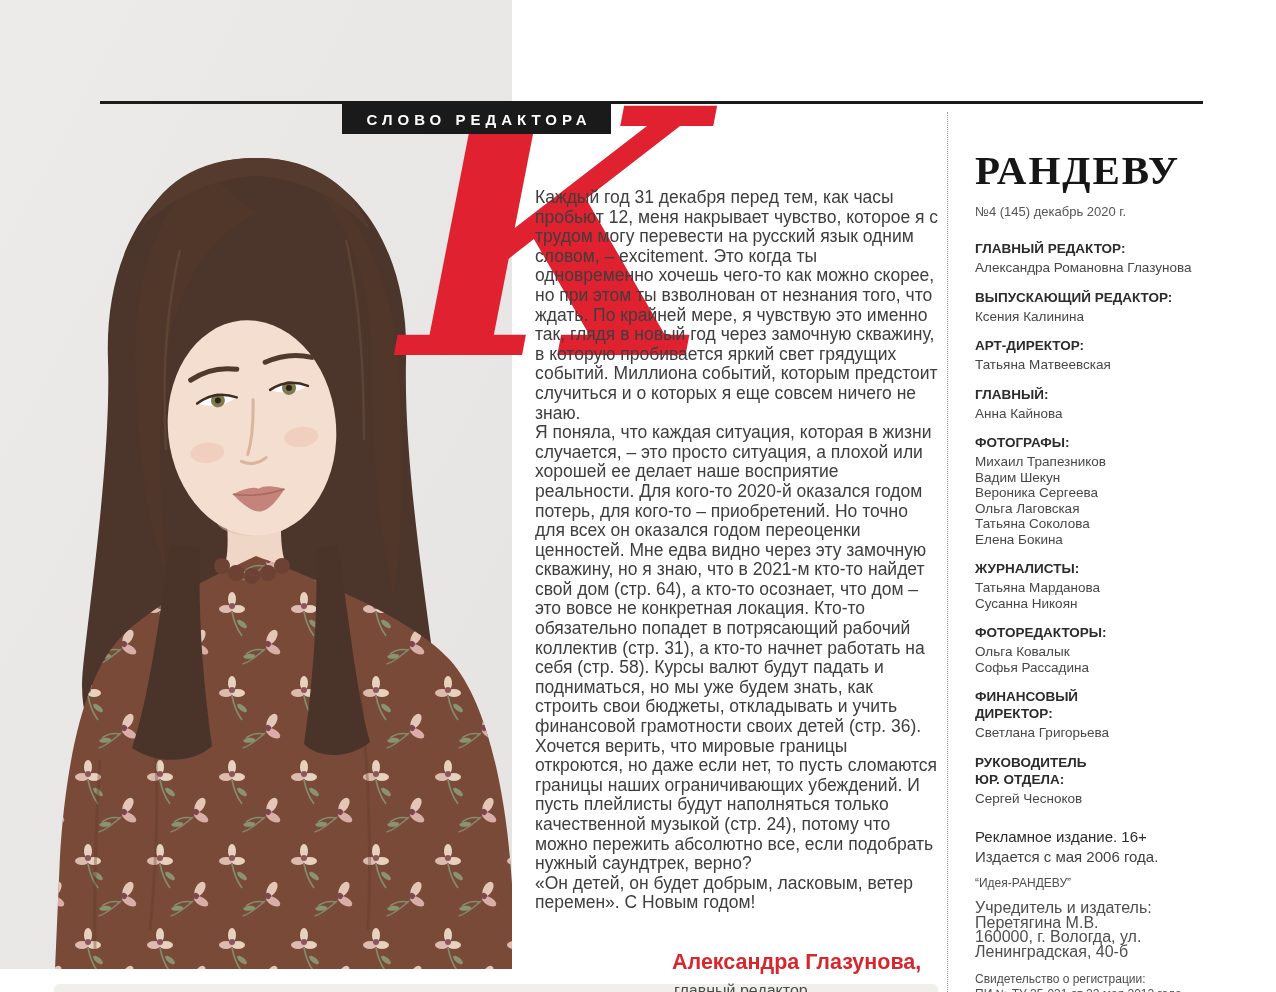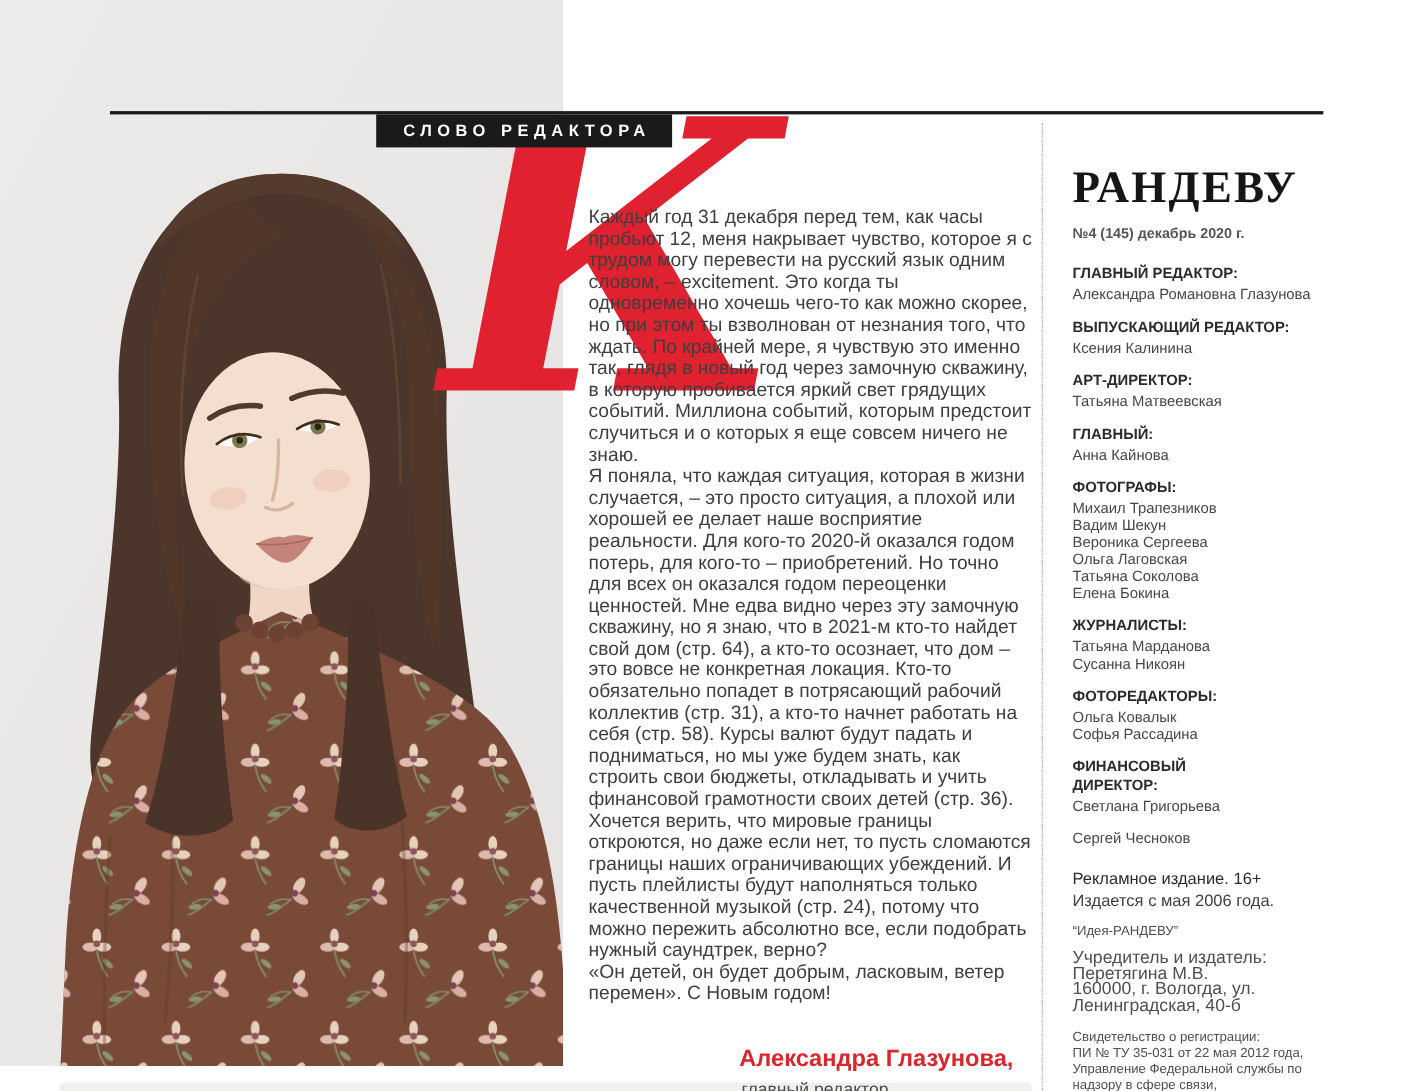--- a/index.html
+++ b/index.html
@@ -36,21 +36,21 @@
   .sig-name{font-size:21.5px;font-weight:bold;color:#d8262c;}
   .sig-role{font-size:16px;color:#4c4c4c;margin-top:7px;padding-left:2px;}
   
   .col-divider{position:absolute;left:947px;top:112px;height:880px;width:0;border-left:1px dotted #979797;z-index:3;}
   
   .masthead{position:absolute;left:975px;top:148px;width:232px;z-index:2;color:#333;}
   .mag-title{
     margin:0;font-family:"Liberation Serif","DejaVu Serif",serif;font-weight:bold;
     font-size:41px;line-height:44px;letter-spacing:2px;color:#161616;
   }
-  .issue{margin-top:12px;font-size:13px;color:#555555;font-weight:bold;}
+  .issue{margin-top:12px;font-size:13px;color:#555555;}
   .staff{margin-top:21px;}
   .staff-block{margin-bottom:13px;}
   .staff-label{font-size:13.5px;font-weight:bold;color:#2b2b2b;line-height:17px;white-space:pre-line;}
   .staff-names{font-size:13.5px;color:#474747;line-height:15.5px;margin-top:3px;white-space:pre-line;}
   .imprint{margin-top:22px;}
   .imprint-bold{font-size:15px;font-weight:normal;color:#2b2b2b;}
   .imprint-line2{font-size:15px;color:#3f3f3f;margin-top:3px;}
   .imprint-brand{font-size:12px;color:#4e4e4e;margin-top:11px;}
   .imprint-publisher{font-size:16px;color:#4e4e4e;line-height:14.5px;margin-top:11px;white-space:pre-line;}
   .imprint-registration{font-size:12px;color:#4e4e4e;line-height:14.5px;margin-top:13px;white-space:pre-line;}
@@ -219,20 +219,22 @@
 Софья Рассадина</div>
         </div>
 
         <div class="staff-block">
           <div class="staff-label">ФИНАНСОВЫЙ
 ДИРЕКТОР:</div>
           <div class="staff-names">Светлана Григорьева</div>
         </div>
 
         <div class="staff-block">
+          <div class="staff-label">РУКОВОДИТЕЛЬ
+ЮР. ОТДЕЛА:</div>
           <div class="staff-names">Сергей Чесноков</div>
         </div>
       </div>
 
     <div class="imprint">
       <div class="imprint-bold">Рекламное издание. 16+</div>
       <div class="imprint-line2">Издается с мая 2006 года.</div>
       <div class="imprint-brand">“Идея-РАНДЕВУ”</div>
       <div class="imprint-publisher">Учредитель и издатель: Перетягина М.В.
 160000, г. Вологда, ул. Ленинградская, 40-б</div>

